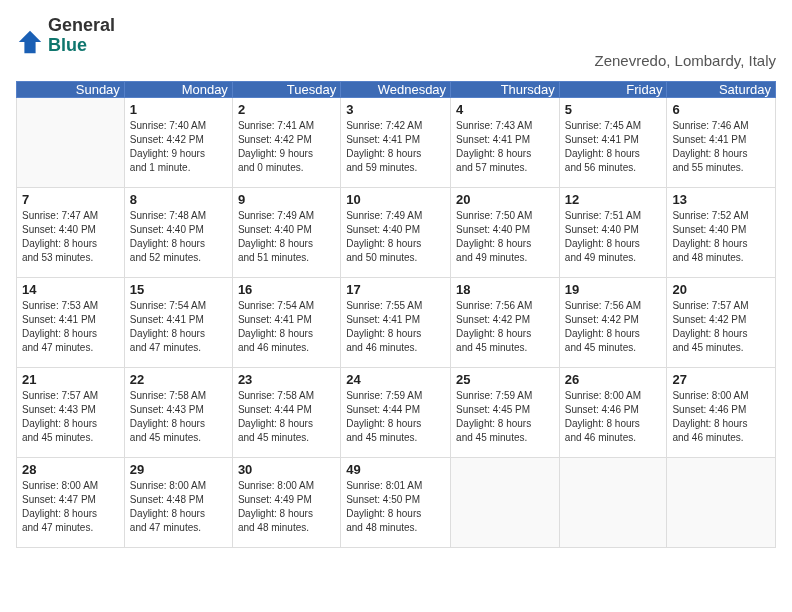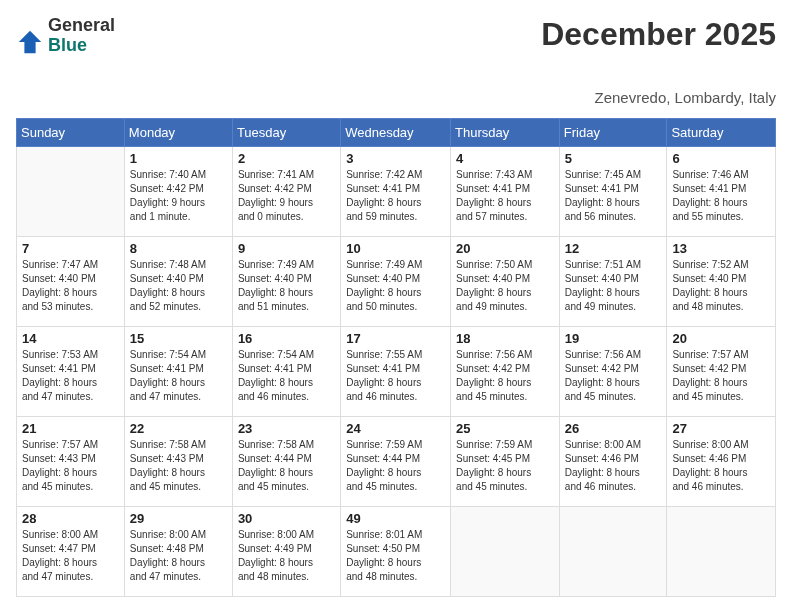--- a/index.html
+++ b/index.html
@@ -48,22 +48,22 @@
       margin-top: 36px;
     }
     .calendar {
       width: 100%;
       border-collapse: collapse;
       font-size: 11px;
     }
     .calendar th {
       background-color: #3d6bb5;
       color: #fff;
-      padding: 6px 4px;
-      text-align: left;
+      padding: 0 4px;
+      text-align: right;
       font-size: 13px;
       font-weight: normal;
       border: 1px solid #5580c8;
     }
     .calendar td {
       border: 1px solid #ddd;
       vertical-align: top;
       padding: 4px 5px;
       height: 90px;
       width: 113px;
@@ -91,21 +91,20 @@
   <div class="logo">
     <svg class="logo-icon" viewBox="0 0 40 40">
       <polygon points="20,4 36,20 28,20 28,36 12,36 12,20 4,20" fill="#1a5fb4"></polygon>
     </svg>
     <div class="logo-text">
       <span class="logo-general">General</span>
       <span class="logo-blue">Blue</span>
     </div>
   </div>
   <div class="title-block">
-    <div class="month-title">December 2025</div>
     <div class="location">Zenevredo, Lombardy, Italy</div>
   </div>
 </div>
 
 <table class="calendar">
   <thead>
     <tr>
     <th>Sunday</th>
         <th>Monday</th>
         <th>Tuesday</th>

